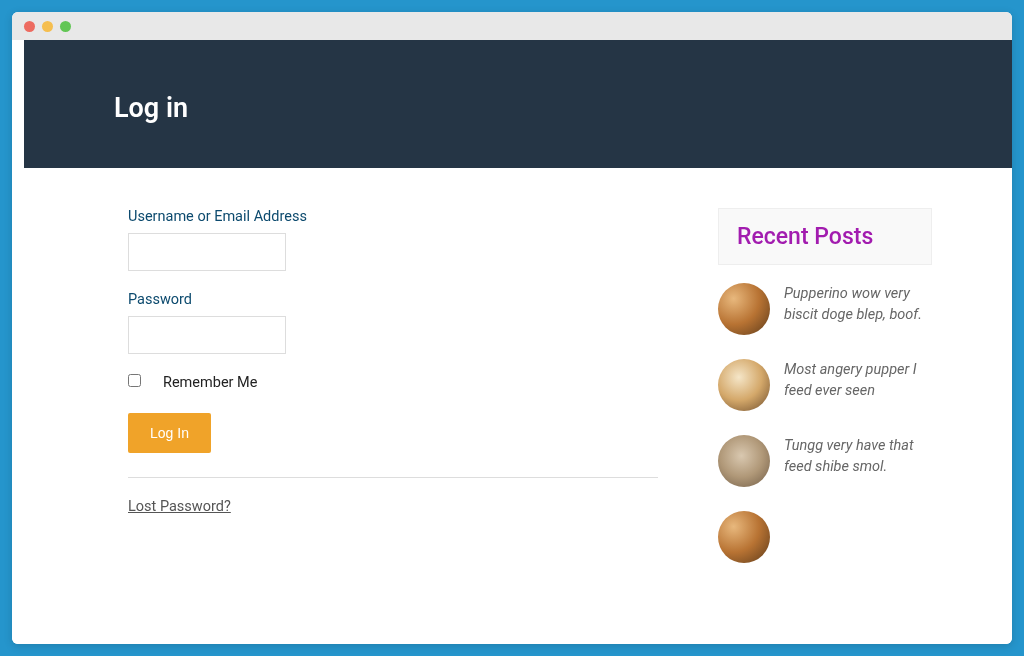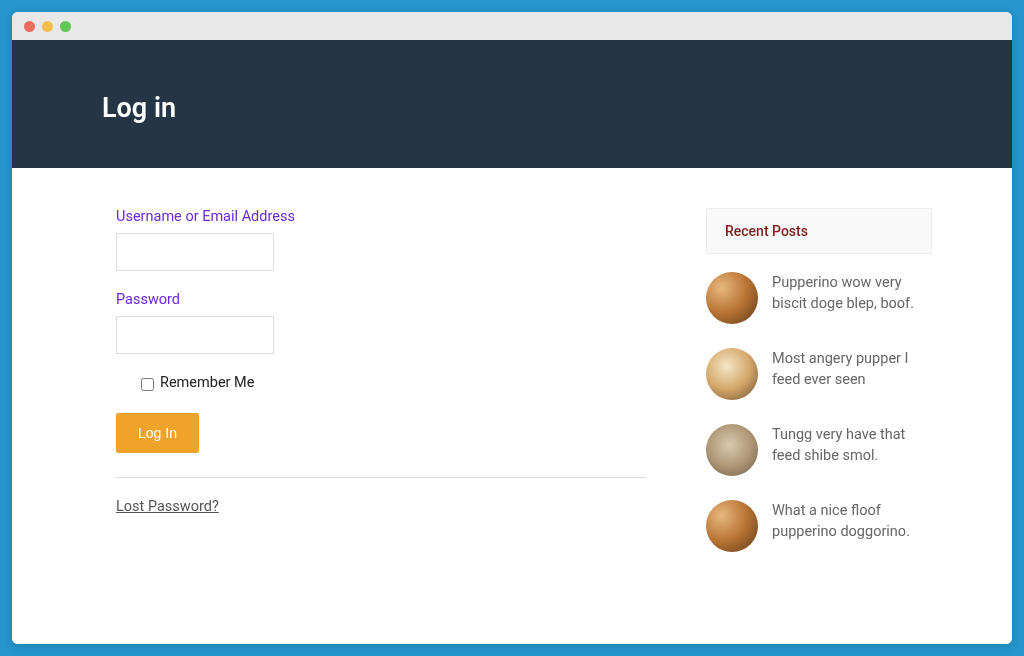--- a/index.html
+++ b/index.html
@@ -35,20 +35,21 @@
       height: 11px;
       border-radius: 50%;
     }
     .tl-red { background: #ed6b60; }
     .tl-yellow { background: #f5be4f; }
     .tl-green { background: #62c655; }
     .page {
       height: calc(100% - 28px);
       overflow: hidden;
       background: #fff;
+      padding-left: 12px;
     }
     .header-banner {
       background: #253545;
       padding: 52px 0 44px 90px;
     }
     .header-banner h1 {
       color: #fff;
       font-size: 27px;
       font-weight: 600;
     }
@@ -63,37 +64,36 @@
     .sidebar-col {
       width: 310px;
       margin-right: 80px;
     }
     .form-group {
       margin-bottom: 20px;
     }
     .form-label {
       display: block;
       font-size: 14.5px;
-      color: #6d28d9;
+      color: #0c4a6e;
       margin-bottom: 8px;
     }
     .form-input {
       width: 158px;
       height: 38px;
       border: 1px solid #ddd;
       background: #fff;
       padding: 6px 10px;
       font-size: 14px;
     }
     .remember-row {
       display: flex;
-      align-items: flex-end;
-      gap: 6px;
+      align-items: flex-start;
+      gap: 22px;
       margin-bottom: 22px;
-      margin-left: 25px;
     }
     .remember-row input[type="checkbox"] {
       width: 13px;
       height: 13px;
     }
     .remember-row label {
       font-size: 14.5px;
       color: #222;
     }
     .login-btn {
@@ -117,22 +117,22 @@
       text-decoration: underline;
       cursor: pointer;
       text-align: center;
     }
     .sidebar-header {
       background: #f9f9f9;
       border: 1px solid #eee;
       padding: 14px 18px;
     }
     .sidebar-header h2 {
-      font-size: 14px;
-      color: #7f1d1d;
+      font-size: 23px;
+      color: #a21caf;
       font-weight: 500;
     }
     .post-list {
       list-style: none;
       padding-top: 18px;
     }
     .post-item {
       display: flex;
       align-items: flex-start;
       gap: 14px;
@@ -148,20 +148,21 @@
     .thumb-1 { background: radial-gradient(circle at 30% 30%, #e8b87d, #b87333, #5c3a1a); }
     .thumb-2 { background: radial-gradient(circle at 40% 35%, #f5e6c8, #d4a86a, #6b4a2a); }
     .thumb-3 { background: linear-gradient(135deg, #fff 0%, #e86c3a 40%, #8b4513 70%, #fff 100%); }
     .thumb-4 { background: radial-gradient(circle at 45% 40%, #d9c8b0, #b09878, #6e5a44); }
     .thumb-5 { background: radial-gradient(circle at 30% 30%, #e8b87d, #b87333, #5c3a1a); }
     .post-title {
       font-size: 14.5px;
       color: #666;
       line-height: 1.45;
       cursor: pointer;
+      font-style: italic;
     }
   </style>
 </head>
 <body>
 
 <div class="browser-window">
   <div class="browser-chrome">
     <div class="traffic-light tl-red"></div>
     <div class="traffic-light tl-yellow"></div>
     <div class="traffic-light tl-green"></div>
@@ -208,19 +209,18 @@
           <li class="post-item">
             <div class="post-thumb thumb-2"></div>
             <span class="post-title">Most angery pupper I feed ever seen</span>
           </li>
           <li class="post-item">
             <div class="post-thumb thumb-4"></div>
             <span class="post-title">Tungg very have that feed shibe smol.</span>
           </li>
           <li class="post-item">
             <div class="post-thumb thumb-5"></div>
-            <span class="post-title">What a nice floof pupperino doggorino.</span>
           </li>
         </ul>
       </div>
     </div>
   </div>
 </div>
 
 </body></html>

